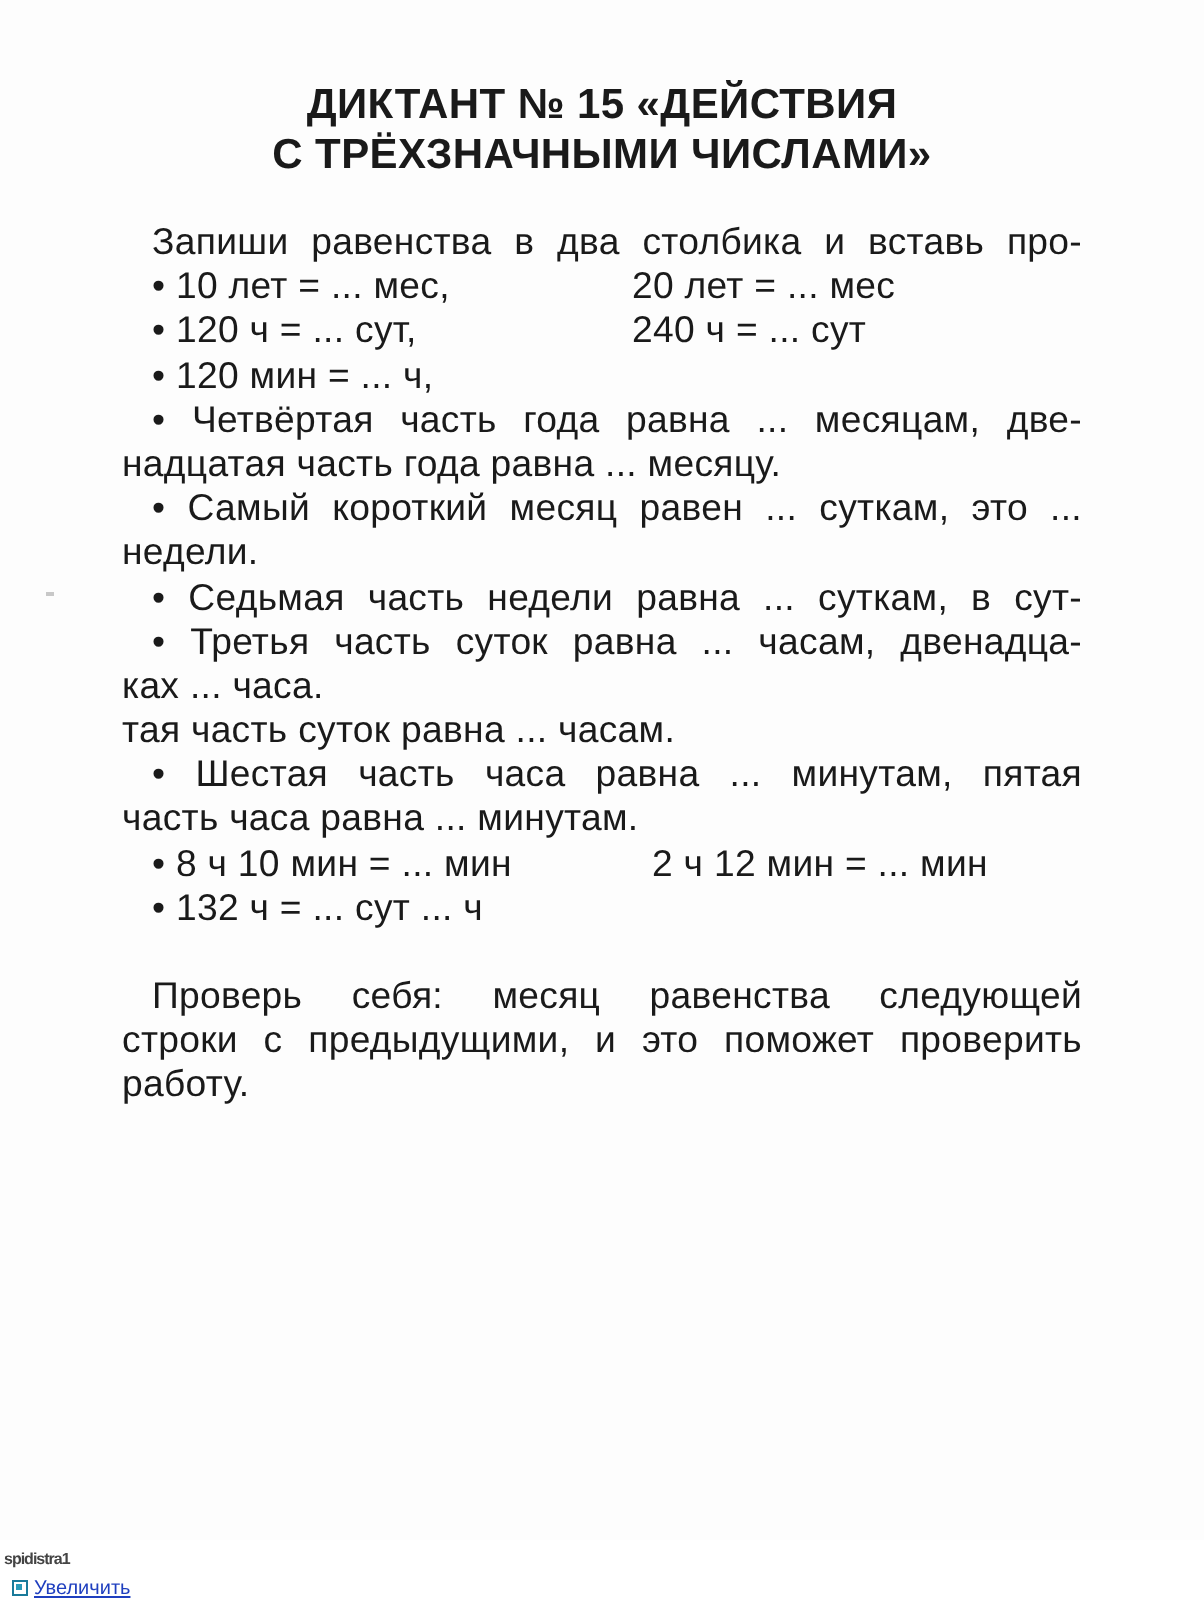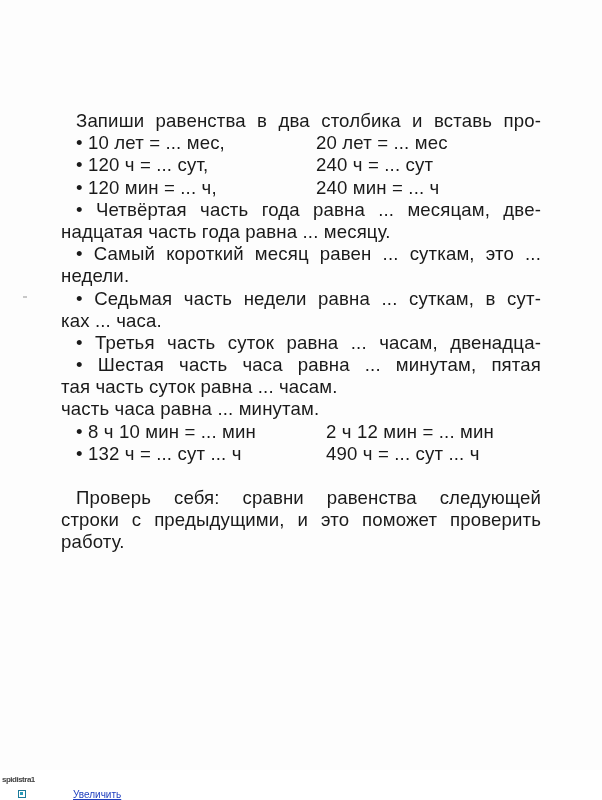--- a/index.html
+++ b/index.html
@@ -28,77 +28,79 @@
   .it { }
   .dot {
     position:absolute; left:23px; top:296px; width:4px; height:2px; background:#c8c8c8;
   }
   .footer-user {
     position:absolute; left:2px; top:775px; font-size:8px; color:#444; font-weight:bold;
     letter-spacing:-0.5px;
     text-align:center;
   }
   .zoom-link {
-    position:absolute; left:18px; top:788px; height:12px; display:flex; align-items:center;
-    font-size:10px; color:#1f3fbf; text-decoration:underline; cursor:pointer;gap:44px;
+    position:absolute; left:6px; top:788px; height:12px; display:flex; align-items:center;
+    font-size:10px; color:#1f3fbf; text-decoration:underline; cursor:pointer;
   }
   .zoom-icon {
     width:8px; height:8px; border:1.5px solid #1a7a9a; margin-right:3px; position:relative;
     box-sizing:border-box;
   }
   .zoom-icon::before {
     content:""; position:absolute; left:1px; top:1px; width:3px; height:3px; background:#2a9ab8;
   }
 </style>
 </head>
 <body>
 
 <div class="page">
+  <div class="title">
+    <div>ДИКТАНТ № 15 «ДЕЙСТВИЯ</div>
+    <div>С ТРЁХЗНАЧНЫМИ ЧИСЛАМИ»</div>
+  </div>
 
   <div class="dot"></div>
 
   <div class="body-text">
     <div class="line just indent">Запиши равенства в два столбика и вставь про-</div>
 
     <div class="line indent">
       <span>• 10 лет = ... мес,</span>
       <span class="col2">20 лет = ... мес</span>
     </div>
     <div class="line indent">
       <span>• 120 ч = ... сут,</span>
       <span class="col2">240 ч = ... сут</span>
     </div>
     <div class="line indent">
       <span>• 120 мин = ... ч,</span>
-      <span class="col2">240 мин = ... ч</span>
     </div>
 
     <div class="line just indent">• Четвёртая часть года равна ... месяцам, две-</div>
     <div class="line">надцатая часть года равна ... месяцу.</div>
     <div class="line just indent">• Самый короткий месяц равен ... суткам, это ...</div>
     <div class="line">недели.</div>
     <div class="line just indent">• Седьмая часть недели равна ... суткам, в сут-</div>
+    <div class="line just indent">• Третья часть суток равна ... часам, двенадца-</div>
     <div class="line">ках ... часа.</div>
-    <div class="line just indent">• Третья часть суток равна ... часам, двенадца-</div>
+    <div class="line">тая часть суток равна ... часам.</div>
     <div class="line just indent">• Шестая часть часа равна ... минутам, пятая</div>
-    <div class="line">тая часть суток равна ... часам.</div>
     <div class="line">часть часа равна ... минутам.</div>
 
     <div class="line indent">
       <span>• 8 ч 10 мин = ... мин</span>
       <span class="col2b">2 ч 12 мин = ... мин</span>
     </div>
     <div class="line indent">
       <span>• 132 ч = ... сут ... ч</span>
-      <span class="col2b">490 ч = ... сут ... ч</span>
     </div>
 
     <div class="gap"></div>
 
-    <div class="line just indent"><span class="it">Проверь себя:</span><span> сравни равенства следующей</span></div>
+    <div class="line just indent"><span class="it">Проверь себя:</span><span> месяц равенства следующей</span></div>
     <div class="line just">строки с предыдущими, и это поможет проверить</div>
     <div class="line">работу.</div>
   </div>
 </div>
 
 <div class="footer-user">spidistra1</div>
 <div class="zoom-link">
   <span class="zoom-icon"></span>
   <span>Увеличить</span>
 </div>

